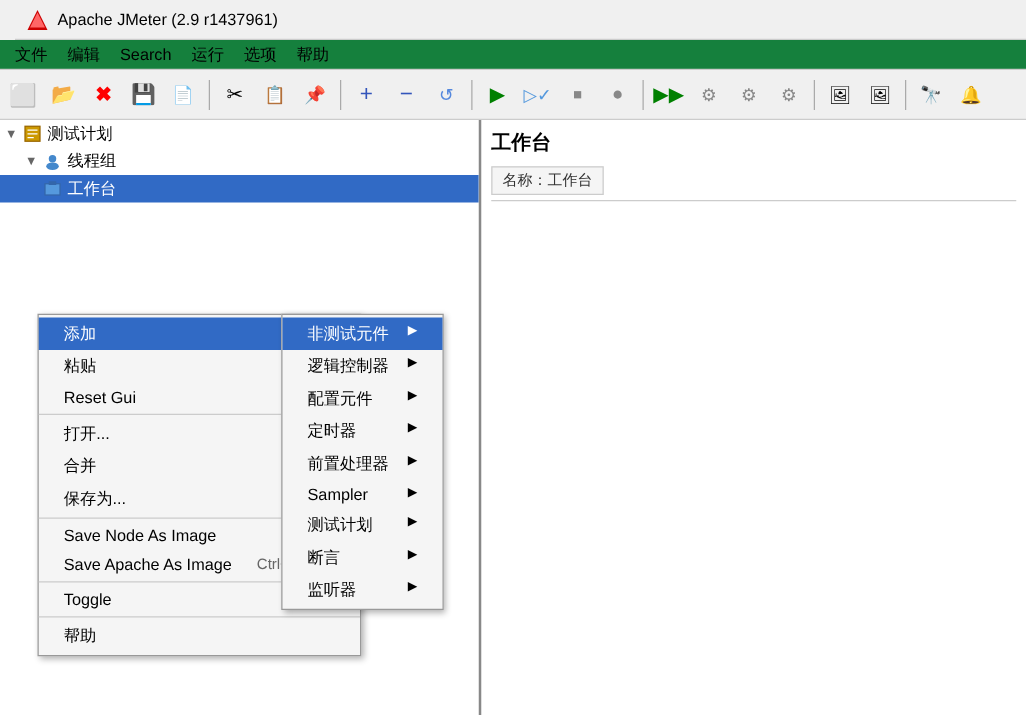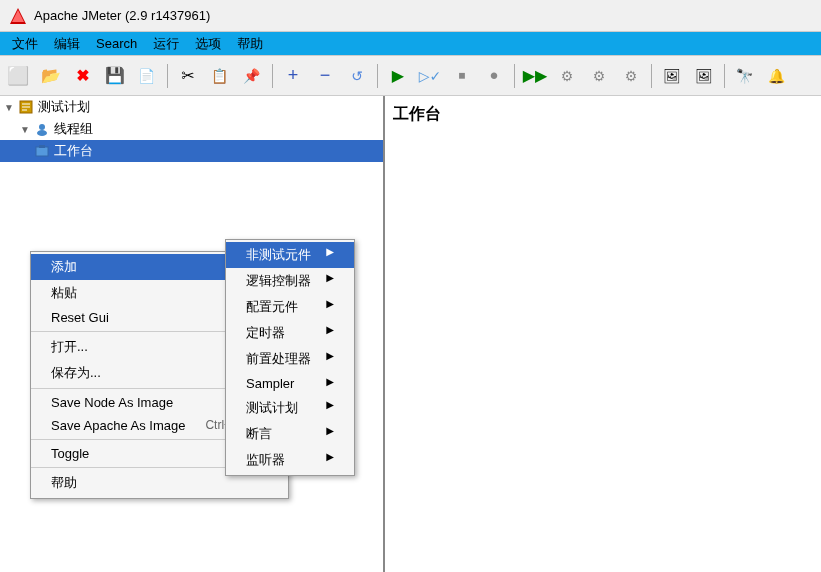--- a/index.html
+++ b/index.html
@@ -13,37 +13,38 @@
     }
 
     
     .title-bar {
       background: #f0f0f0;
       height: 32px;
       display: flex;
       align-items: center;
       padding: 0 8px;
       border-bottom: 1px solid #ccc;
+      margin-left: 12px;
     }
     .title-bar .app-icon {
       width: 20px;
       height: 20px;
       margin-right: 6px;
       display: flex;
       align-items: center;
       justify-content: center;
     }
     .title-bar .title-text {
       font-size: 13px;
       color: #000;
     }
 
     
     .menu-bar {
-      background: #0ea5e9;
+      background: #15803d;
       height: 24px;
       display: flex;
       align-items: center;
       padding: 0 4px;
       border-bottom: 1px solid #ccc;
     }
     .menu-item {
       padding: 2px 8px;
       cursor: pointer;
       font-size: 13px;
@@ -195,21 +196,21 @@
     }
     .ctx-separator {
       height: 1px;
       background: #ccc;
       margin: 2px 0;
     }
 
     
     .submenu-container {
       position: absolute;
-      top: 143px;
+      top: 155px;
       left: 225px;
       z-index: 101;
     }
 
     
     .indent-1 { padding-left: 16px; }
   </style>
 </head>
 <body>
 
@@ -312,20 +313,23 @@
           <span class="shortcut">Ctrl-V</span>
         </div>
         <div class="ctx-item">
           <span>Reset Gui</span>
         </div>
         <div class="ctx-separator"></div>
         <div class="ctx-item">
           <span>打开...</span>
         </div>
         <div class="ctx-item">
+          <span>合并</span>
+        </div>
+        <div class="ctx-item">
           <span>保存为...</span>
         </div>
         <div class="ctx-separator"></div>
         <div class="ctx-item">
           <span>Save Node As Image</span>
           <span class="shortcut">Ctrl-G</span>
         </div>
         <div class="ctx-item">
           <span>Save Apache As Image</span>
           <span class="shortcut">Ctrl+Shift-G</span>
@@ -380,14 +384,17 @@
           <span>监听器</span>
           <span class="arrow">▶</span>
         </div>
       </div>
     </div>
 
   </div>
 
   <div class="right-panel">
     <div class="right-panel-title">工作台</div>
+    <div class="workbench-header">
+      <div class="workbench-tab">名称：工作台</div>
+    </div>
   </div>
 </div>
 
 </body></html>

